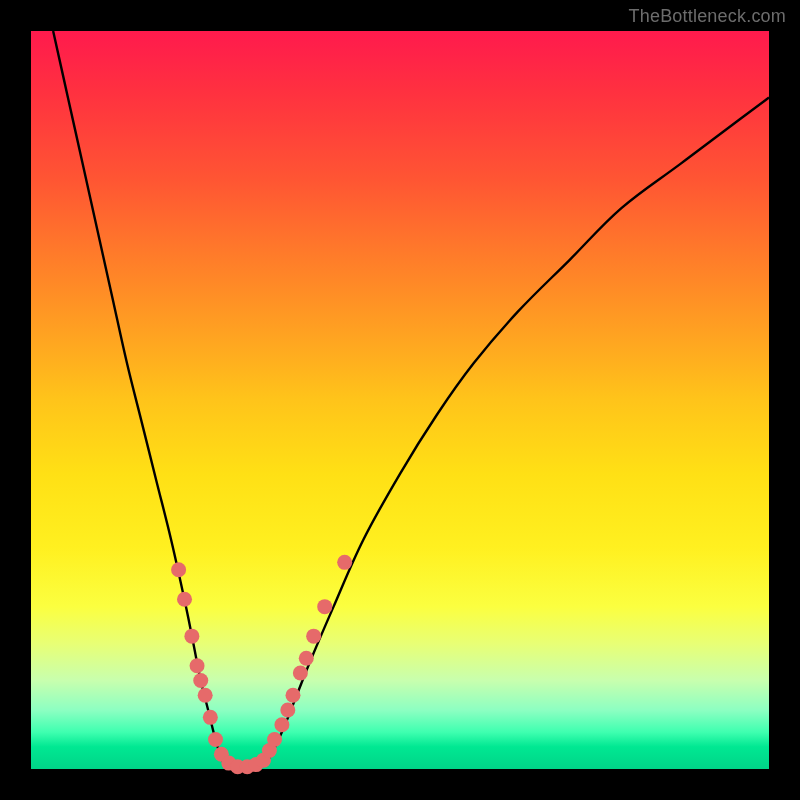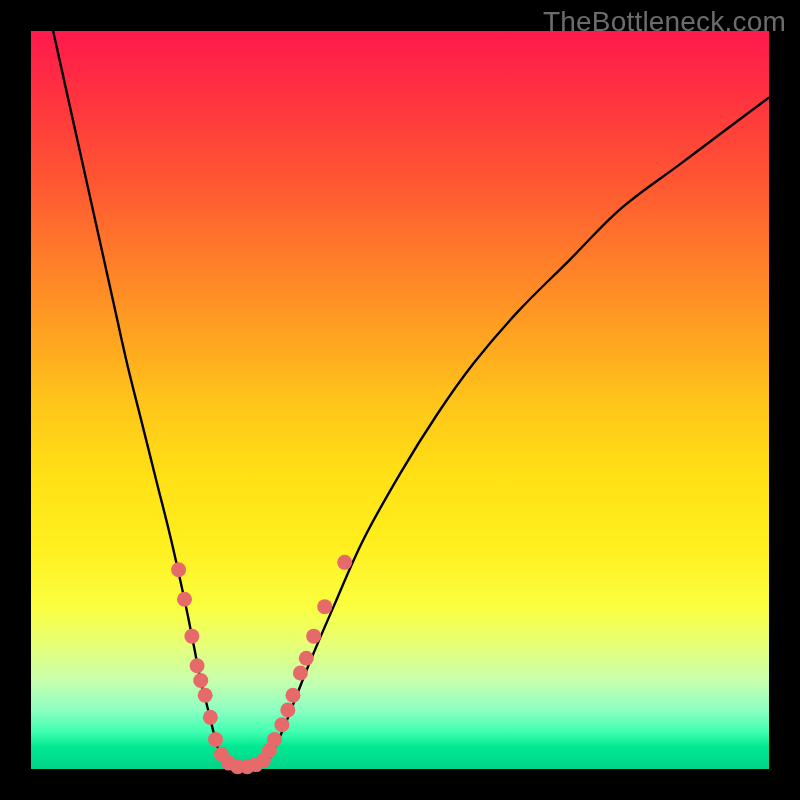--- a/index.html
+++ b/index.html
@@ -41,21 +41,21 @@
       #3fffb0 95%,
       #00e892 97%,
       #00d488 100%
     );
   }
   .watermark {
     position: absolute;
     top: 6px;
     right: 14px;
     color: #6c6c6c;
-    font-size: 28px;
+    font-size: 18px;
     font-weight: 500;
     letter-spacing: 0.2px;
     z-index: 10;
   }
   svg.curves {
     position: absolute;
     top: 31px;
     left: 31px;
     width: 738px;
     height: 738px;

